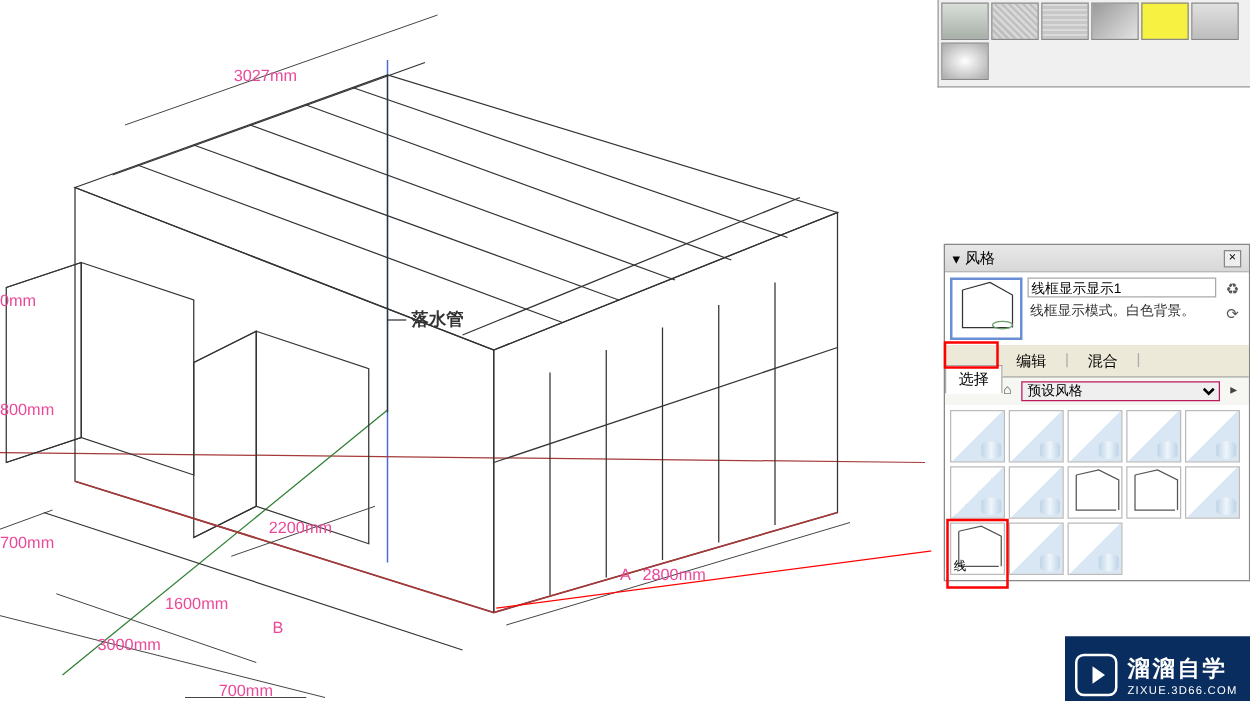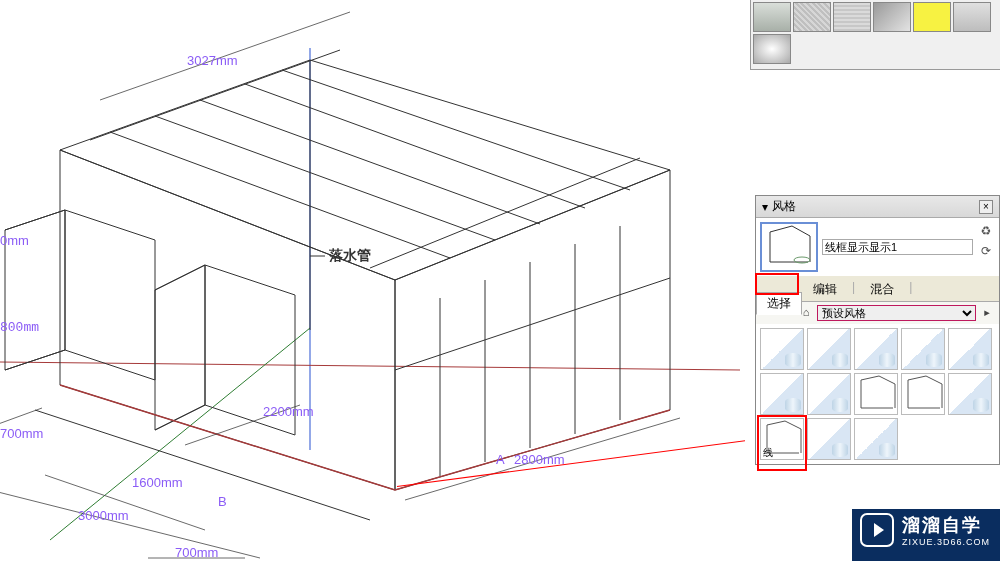--- a/index.html
+++ b/index.html
@@ -21,21 +21,21 @@
       background: #fff;
       overflow: hidden;
     }
     .wireframe {
       position: absolute;
       left: 0; top: 0;
     }
     .dim-label {
       position: absolute;
       font-size: 13px;
-      color: #8b5cf6;
+      color: #ec4899;
       font-family: Arial, sans-serif;
       white-space: nowrap;
     }
     .anno-label {
       position: absolute;
       font-size: 14px;
       color: #333;
     }
     .red-line {
       position: absolute;
@@ -105,21 +105,20 @@
       height: 50px;
       border: 2px solid #6a8fd6;
       background: #fff;
       position: relative;
     }
     .style-info {
       flex: 1;
       display: flex;
       flex-direction: column;
       gap: 2px;
-      justify-content: center;
     }
     .style-info input {
       width: 100%;
       font-size: 11px;
       padding: 1px 2px;
       border: 1px solid #aaa;
     }
     .style-desc {
       font-size: 11px;
       color: #333;
@@ -214,21 +213,21 @@
     
     .watermark {
       position: absolute;
       right: 0;
       bottom: 0;
       width: 148px;
       height: 52px;
       background: #0a2d5f;
       color: #fff;
       display: flex;
-      align-items: flex-start;
+      align-items: flex-end;
       gap: 8px;
       padding: 4px 8px;
       font-size: 12px;
     }
     .watermark .play {
       width: 34px; height: 34px;
       border: 2px solid #fff;
       border-radius: 7px;
       display: flex;
       align-items: center;
@@ -308,26 +307,26 @@
       <line x1="148" y1="558" x2="245" y2="558"></line>
       <line x1="405" y1="500" x2="680" y2="418"></line>
       <line x1="185" y1="445" x2="300" y2="405"></line>
     </g>
 
     <line x1="310" y1="256" x2="325" y2="256" stroke="#333" stroke-width="1"></line>
   </svg>
 
   <span class="dim-label" style="left:187px; top:53px;">3027mm</span>
   <span class="dim-label" style="left:0px; top:233px;">0mm</span>
-  <span class="dim-label" style="left:0px; top:320px;font-family:Liberation Mono, monospace;">800mm</span>
+  <span class="dim-label" style="left:0px; top:320px;">800mm</span>
   <span class="dim-label" style="left:0px; top:426px;">700mm</span>
   <span class="dim-label" style="left:132px; top:475px;">1600mm</span>
   <span class="dim-label" style="left:78px; top:508px;">3000mm</span>
   <span class="dim-label" style="left:175px; top:545px;">700mm</span>
-  <span class="dim-label" style="left:215px; top:404px;margin-left:48px;">2200mm</span>
+  <span class="dim-label" style="left:215px; top:414px;">2200mm</span>
   <span class="dim-label" style="left:514px; top:452px;">2800mm</span>
   <span class="dim-label" style="left:496px; top:452px;">A</span>
   <span class="dim-label" style="left:218px; top:494px;">B</span>
 
   <span class="anno-label" style="left:329px; top:247px;font-weight:bold;">落水管</span>
 
   <div class="red-line" style="left:397px; top:486px; width:390px; transform: rotate(-7.5deg);"></div>
 </div>
 
 <div class="materials-panel">
@@ -355,20 +354,21 @@
   <div class="style-preview-row">
     <div class="style-preview">
       <svg width="54" height="46">
         <polyline points="8,8 8,38 46,38" fill="none" stroke="#333" stroke-width="1"></polyline>
         <polyline points="8,8 30,2 48,12 48,38" fill="none" stroke="#333" stroke-width="1"></polyline>
         <ellipse cx="40" cy="36" rx="8" ry="3" fill="none" stroke="#6b9a6b"></ellipse>
       </svg>
     </div>
     <div class="style-info">
       <input type="text" value="线框显示显示1" style="">
+      <div class="style-desc">线框显示模式。白色背景。</div>
     </div>
     <div class="side-icons">
       <span>♻</span>
       <span>⟳</span>
     </div>
   </div>
 
   <div class="tabs-row" style="position:relative;">
     <div class="tab active"><span>选择</span></div>
     <div class="tab"><span>编辑</span></div>

